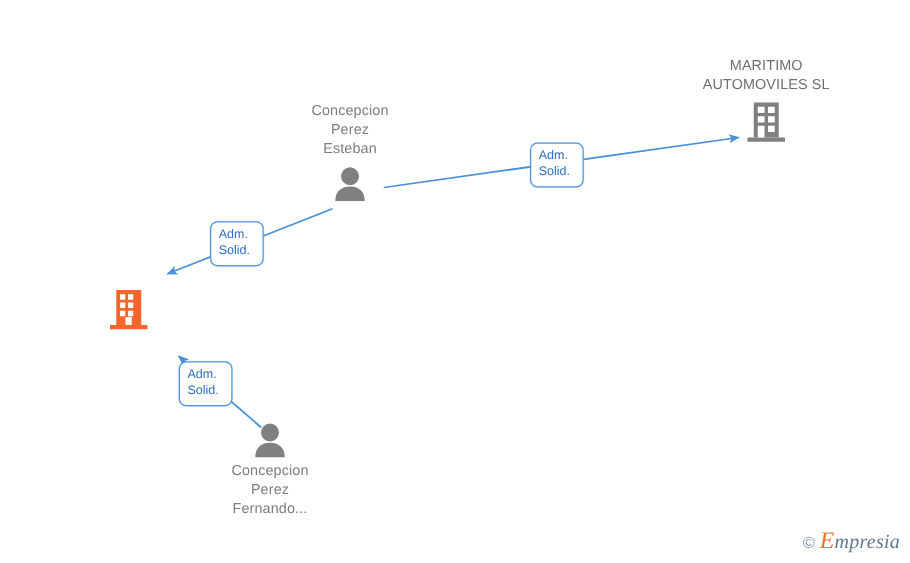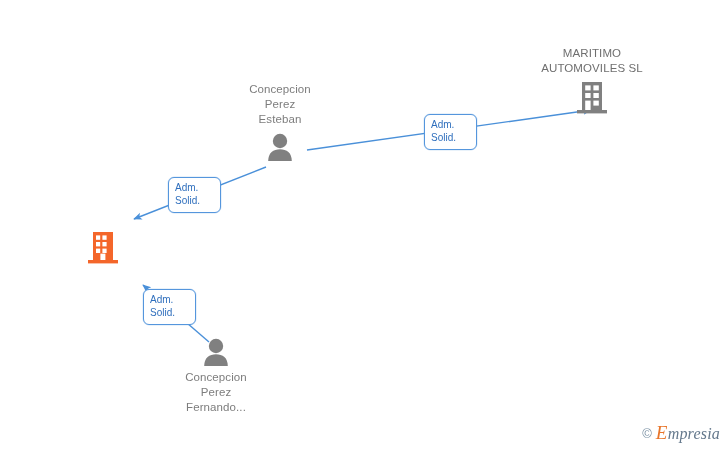--- a/index.html
+++ b/index.html
@@ -51,21 +51,21 @@
   
   .node.label-bottom .node-label { margin-top: 4px; }
 
   
   .edge-label {
     position: absolute;
     box-sizing: border-box;
     background: #ffffff;
     border: 1px solid #5596dd;
     border-radius: 6px;
-    padding: 4px 20px 5px 6px;
+    padding: 4px 10px 5px 6px;
     color: #2f6fbd;
     font-size: 10px;
     line-height: 12.5px;
     text-align: left;
     white-space: pre-line;
     box-shadow: 0 0 0 0.5px rgba(85,150,221,0.25);
   }
 
   
   #watermark {
@@ -103,21 +103,21 @@
       </marker>
     </defs>
 
     <line x1="307" y1="150" x2="591" y2="110" stroke="#4a90d9" stroke-width="1.4" marker-end="url(#arrowhead)"></line>
 
     <line x1="266" y1="167" x2="134" y2="219" stroke="#4a90d9" stroke-width="1.4" marker-end="url(#arrowhead)"></line>
 
     <line x1="209" y1="342" x2="143" y2="285" stroke="#4a90d9" stroke-width="1.4" marker-end="url(#arrowhead)"></line>
   </svg>
 
-  <div class="node label-top" style="left:592px; top:46px;">
+  <div class="node label-top" style="left:613px; top:46px;">
     <div class="node-label company">MARITIMO
 AUTOMOVILES SL</div>
     <svg class="node-icon" width="34" height="36" viewBox="0 0 34 36" style="margin-top:4px;">
       <rect x="7" y="2" width="20" height="28" fill="#808080"></rect>
       <rect x="2" y="30" width="30" height="3.4" fill="#808080"></rect>
       <rect x="10.2" y="5.4" width="5.4" height="5" fill="#ffffff"></rect>
       <rect x="18.4" y="5.4" width="5.4" height="5" fill="#ffffff"></rect>
       <rect x="10.2" y="13" width="5.4" height="5" fill="#ffffff"></rect>
       <rect x="18.4" y="13" width="5.4" height="5" fill="#ffffff"></rect>
       <rect x="18.4" y="20.6" width="5.4" height="5" fill="#ffffff"></rect>

